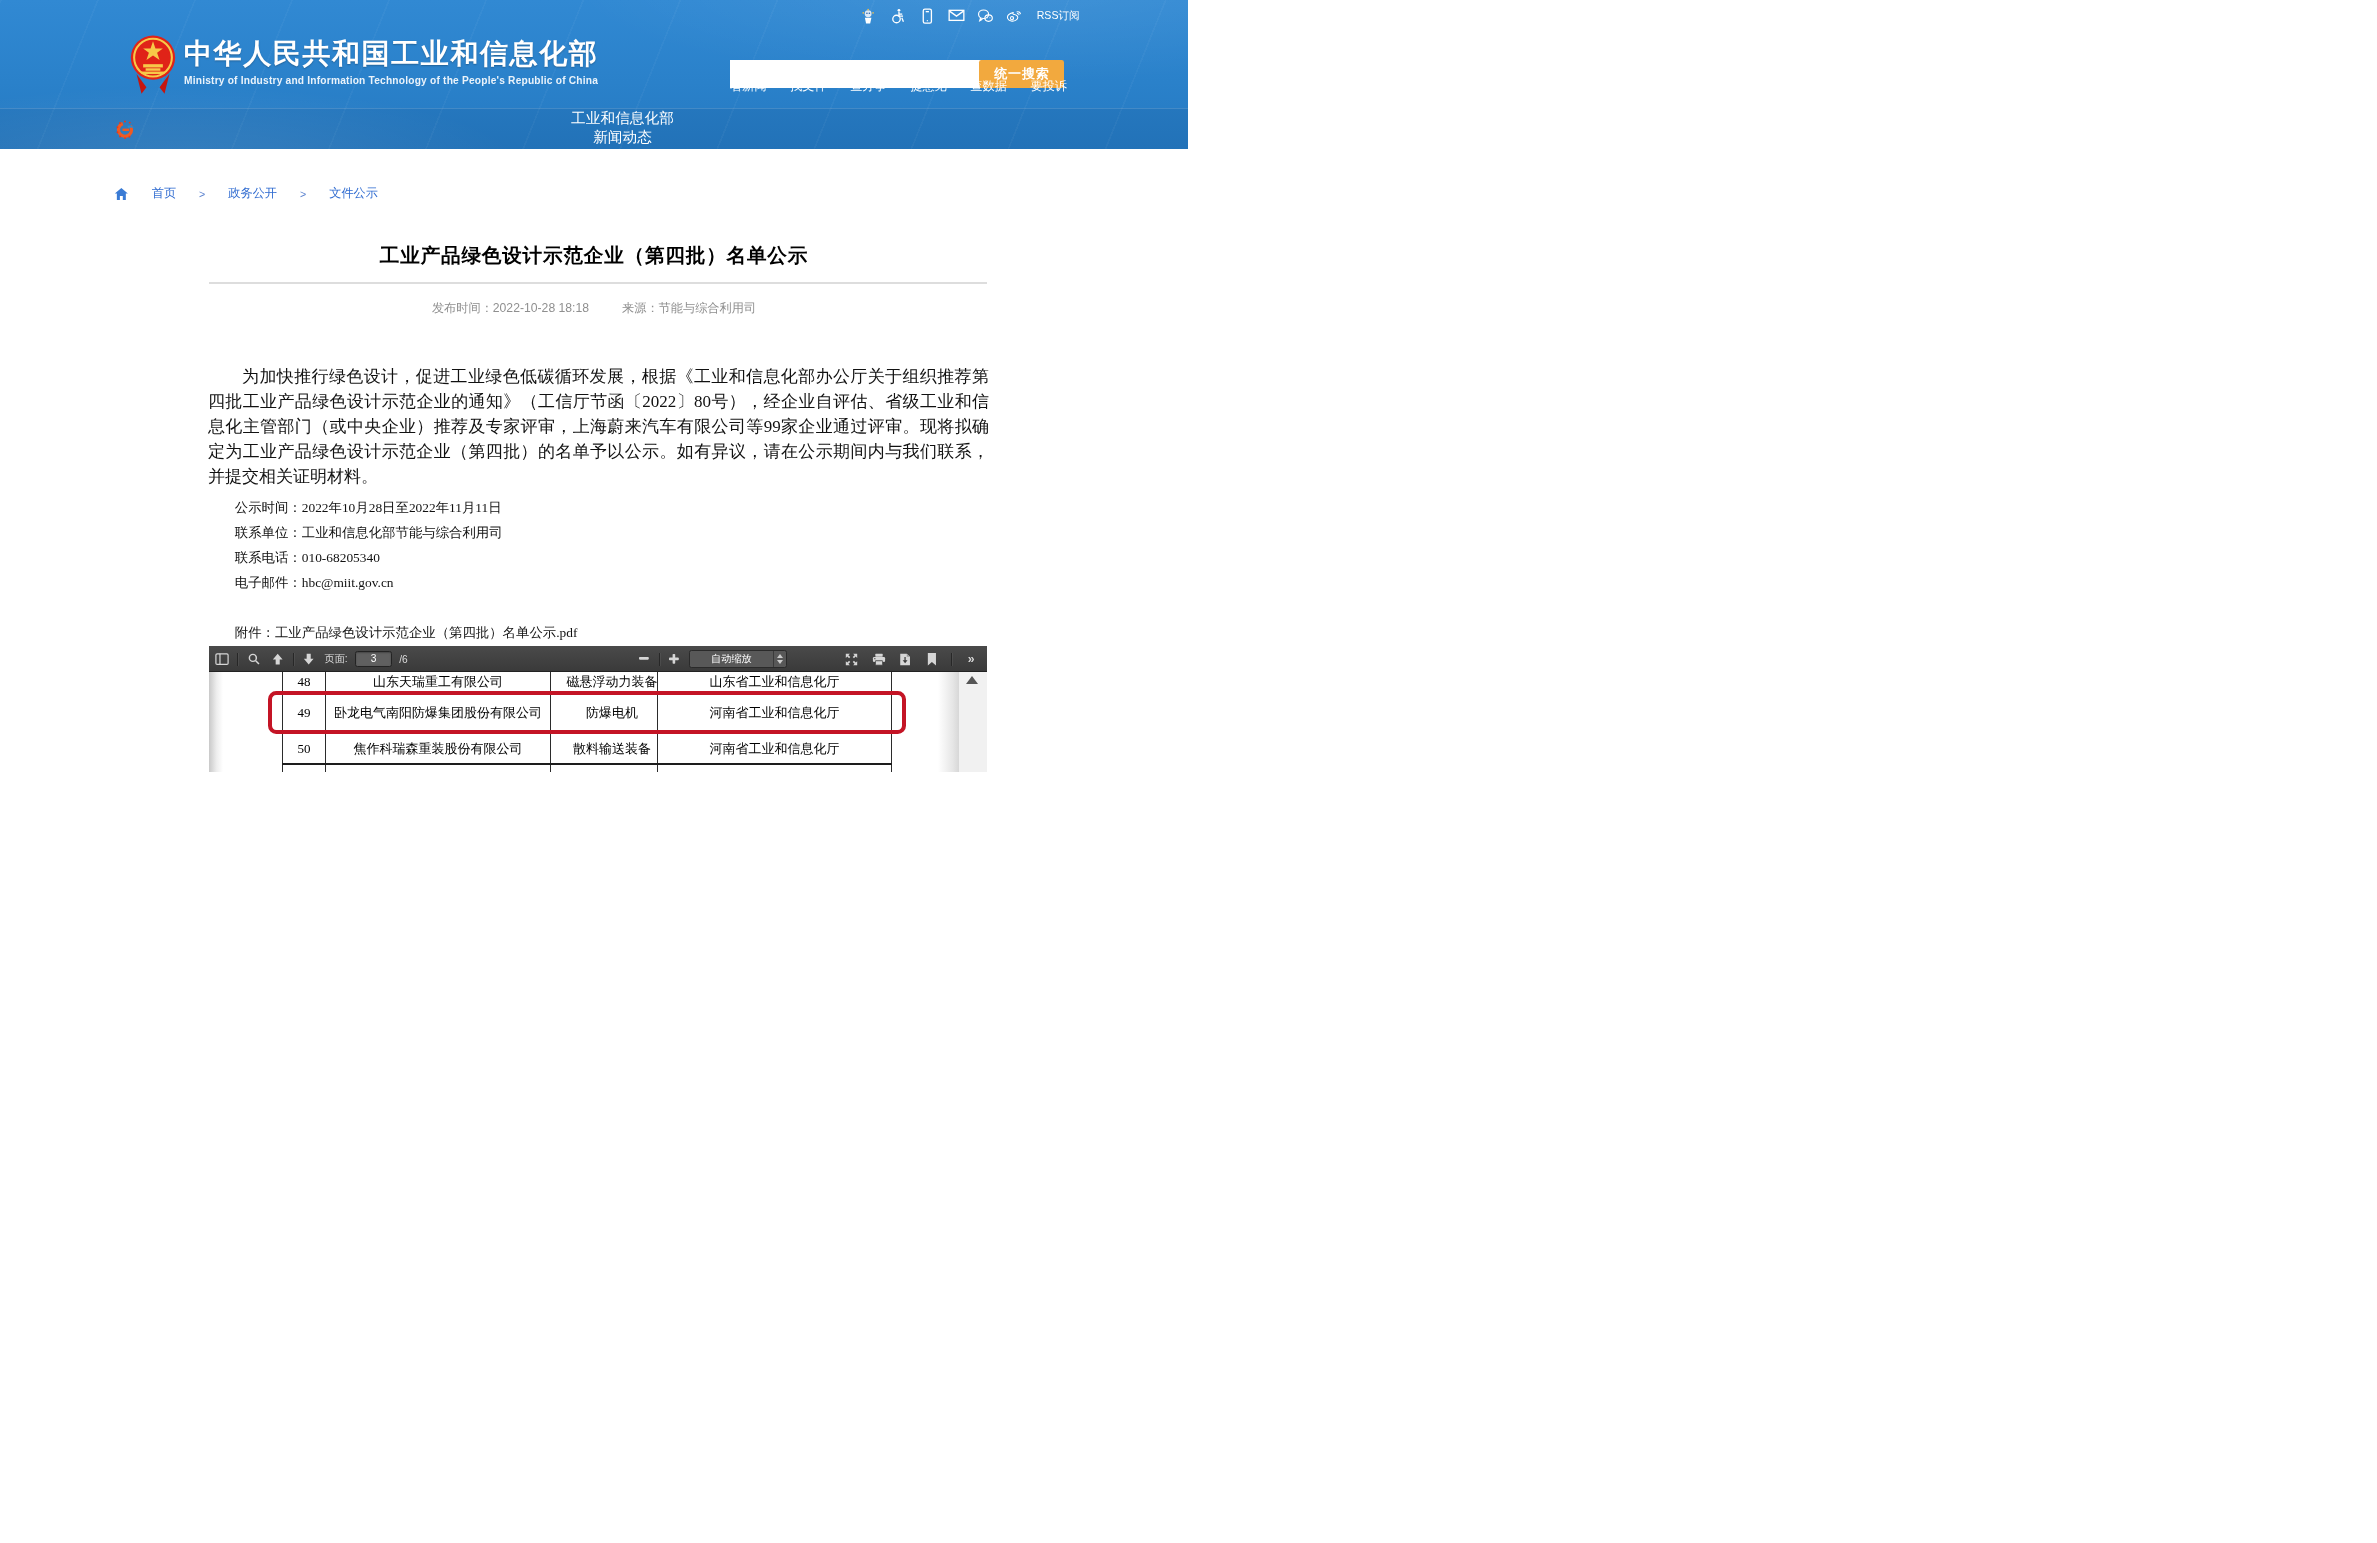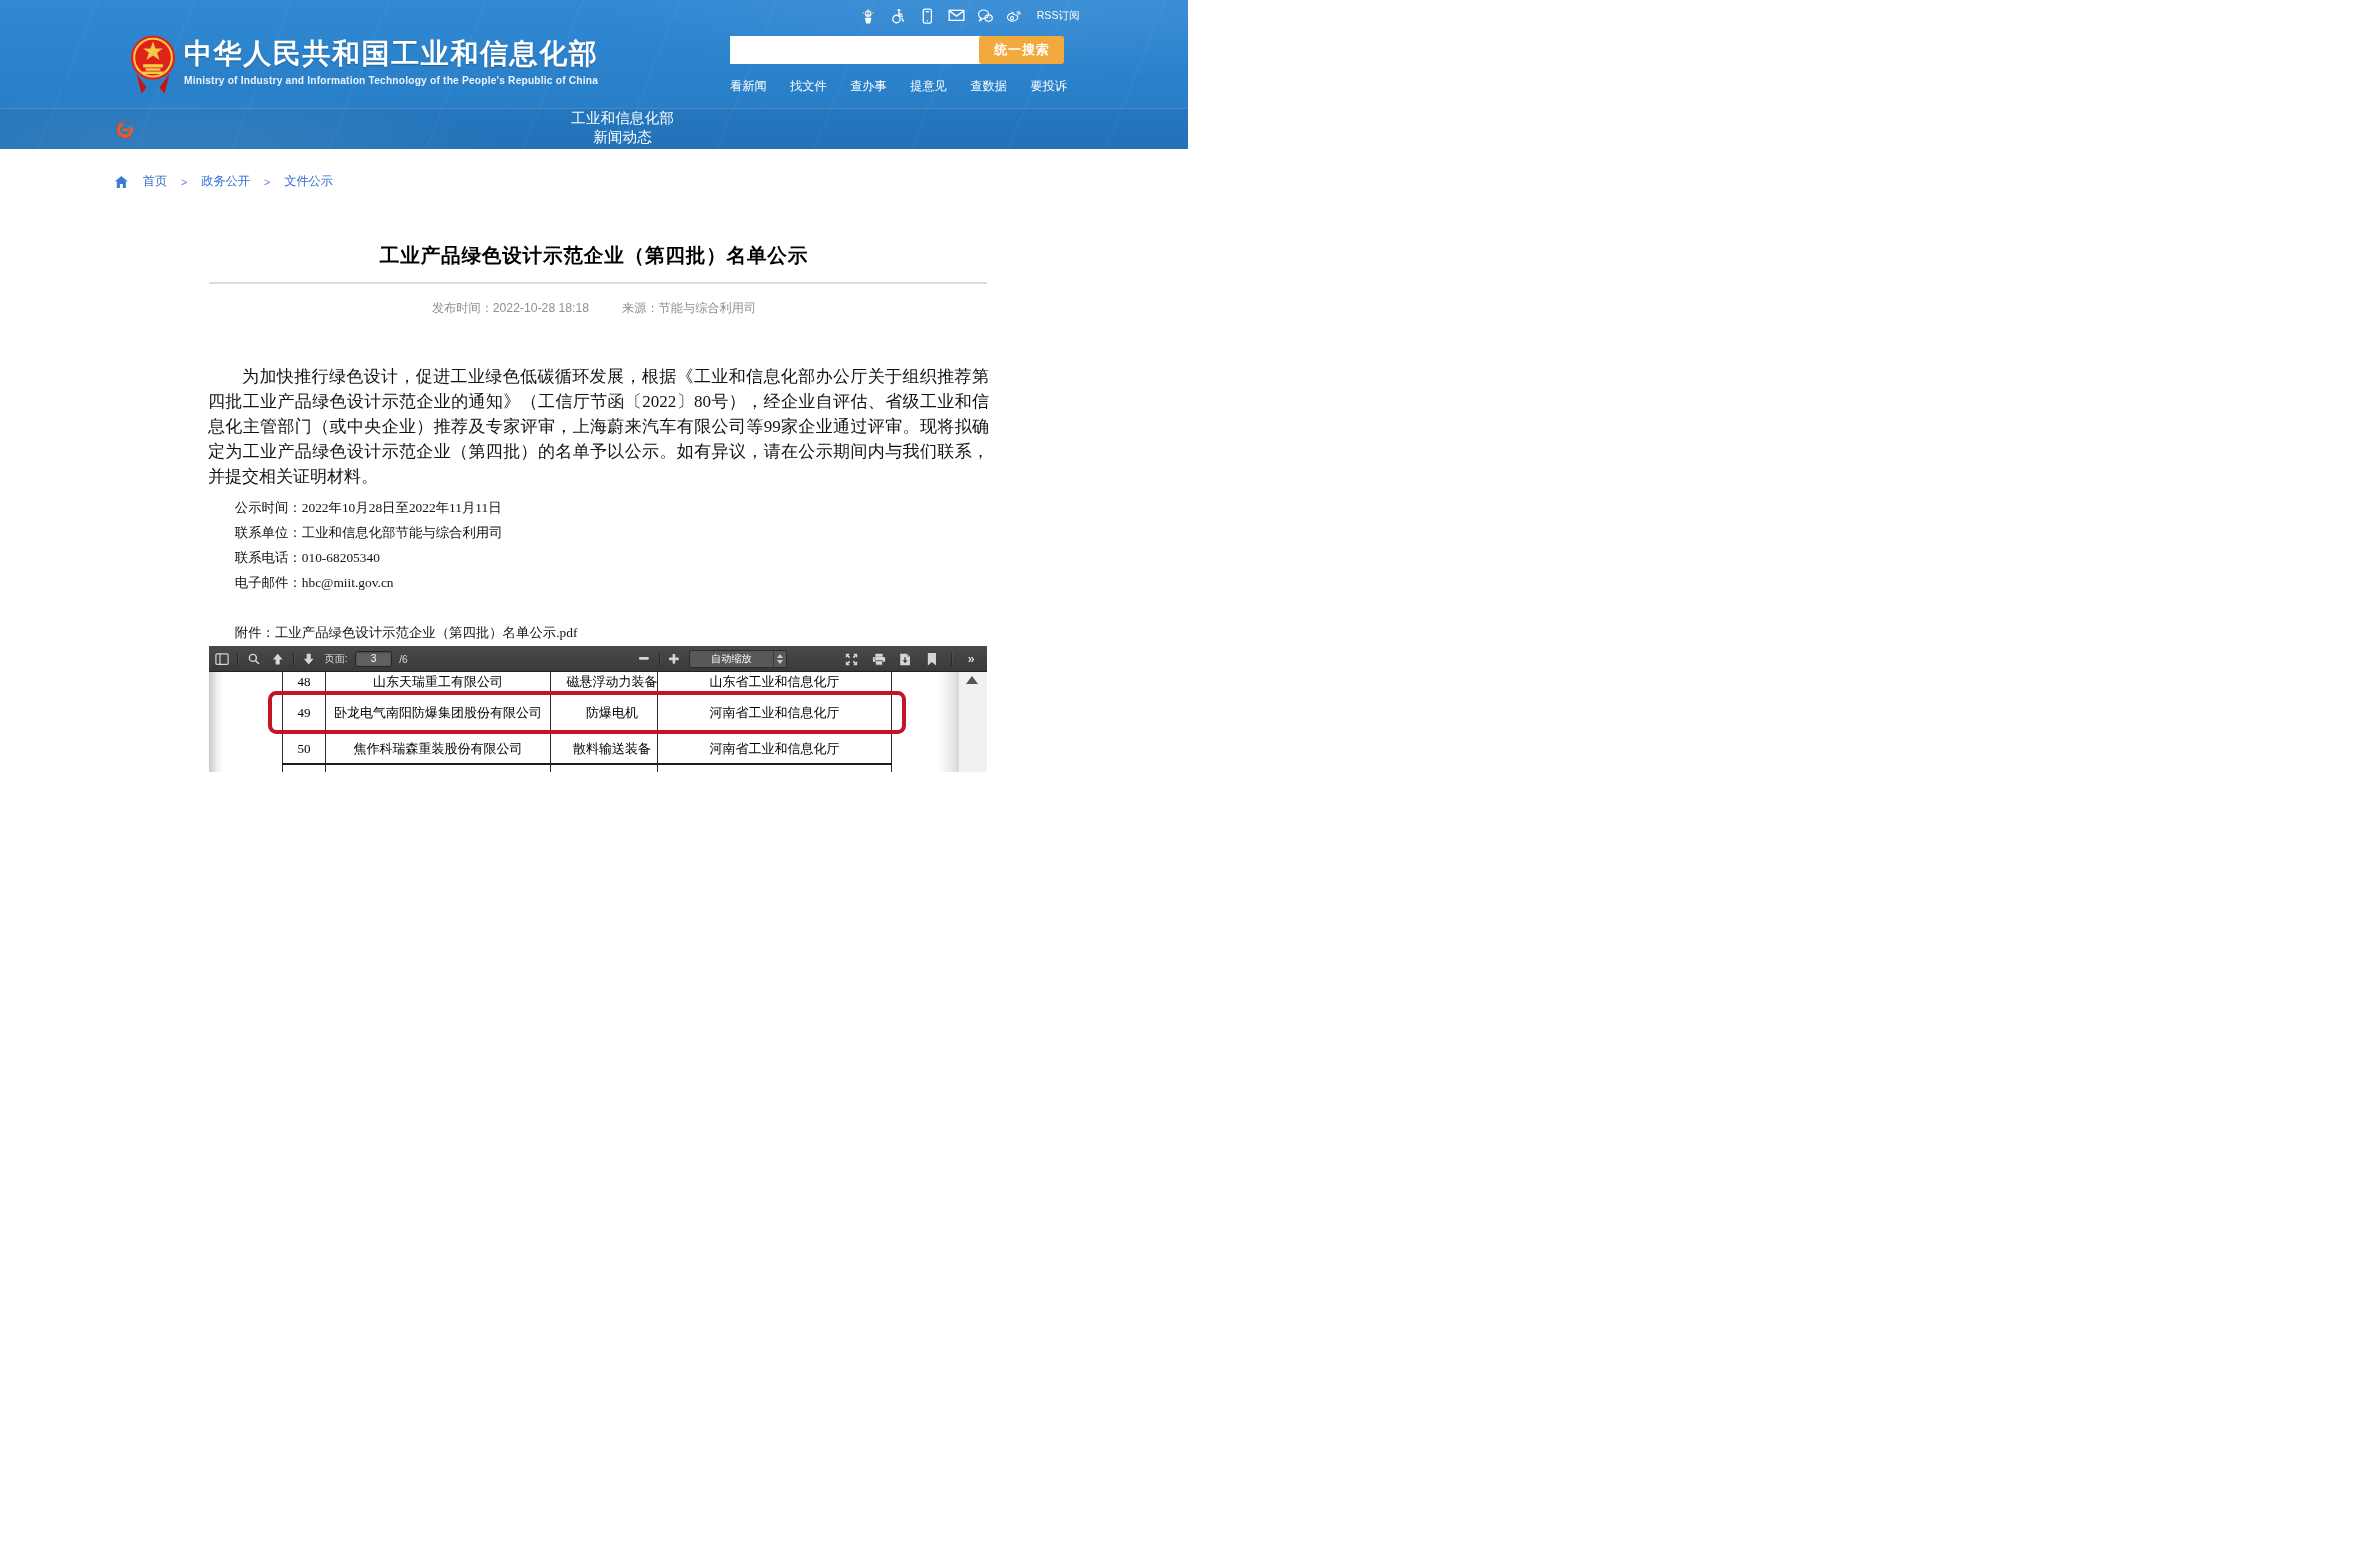--- a/index.html
+++ b/index.html
@@ -21,37 +21,37 @@
   .emblem { position:absolute; left:130px; top:33px; width:46px; height:64px; }
   .ministry { position:absolute; left:184px; top:37px; }
   .ministry h1 { color:#fff; font-size:28px; font-weight:bold; letter-spacing:1.6px; line-height:33px;
     text-shadow:0 0.8px 1.6px rgba(0,0,0,.25); }
   .ministry p { color:#eaf3fb; font-size:10.2px; font-weight:bold; margin-top:4.9px; letter-spacing:0.2px; }
 
   .top-icons { position:absolute; left:860px; top:7.3px; display:flex; align-items:center; gap:12.2px; }
   .top-icons .ticon { width:17px; height:17px; display:inline-flex; align-items:center; justify-content:center; cursor:pointer; }
   .rss-label { color:#fff; font-size:10.6px; margin-left:1.6px; cursor:pointer; }
 
-  .search-row { position:absolute; left:730px; top:36px; display:flex; }
+  .search-row { position:absolute; left:730px; top:60px; display:flex; }
   .search-input { width:251px; height:28px; background:#fff; border:none; outline:none; padding:0 8.2px; font-size:11.4px; }
   .search-btn { width:85px; height:28px; background:#f2a93e; border:none; color:#fff; font-size:13px;
     font-weight:bold; letter-spacing:0.8px; border-radius:2.4px; margin-left:-1.6px; cursor:pointer; }
 
   .quick-links { position:absolute; left:730px; top:78px; width:337px; display:flex; justify-content:space-between; }
   .quick-links a { color:#fff; font-size:12.2px; text-decoration:none; cursor:pointer; }
 
   .main-nav { position:absolute; left:0; top:108px; width:100%; height:41px;
     background:rgba(0,24,48,.06); border-top:0.8px solid rgba(255,255,255,.14); }
   .nav-logo { position:absolute; left:116px; top:10.6px; width:19.6px; height:19.6px; }
   .nav-items { position:absolute; left:183px; top:0; width:879px; height:41px;
     display:flex; justify-content:space-between; align-items:center; list-style:none;flex-direction:column; }
   .nav-items li { color:#fff; font-size:14.7px; cursor:pointer; white-space:nowrap; }
 
   
-  .breadcrumb { position:absolute; left:114px; top:173px; display:flex; align-items:center; gap:14px;
+  .breadcrumb { position:absolute; left:114px; top:185px; display:flex; align-items:center; gap:23px;
     font-size:12.2px; color:#2f6bd0; }
   .breadcrumb .crumb { cursor:pointer; }
   .breadcrumb .sep { color:#5b82cf; font-size:10.6px; }
 
   
   .article-title { position:absolute; left:0; top:242px; width:1188px; text-align:center;
     font-size:19.6px; font-weight:bold; color:#000; letter-spacing:0.8px; }
   .title-divider { position:absolute; left:209px; top:282px; width:778px; height:1.6px; background:#ddd; }
   .article-meta { position:absolute; left:0; top:300px; width:1188px; text-align:center;
     font-size:12.2px; color:#8f8f8f; }

